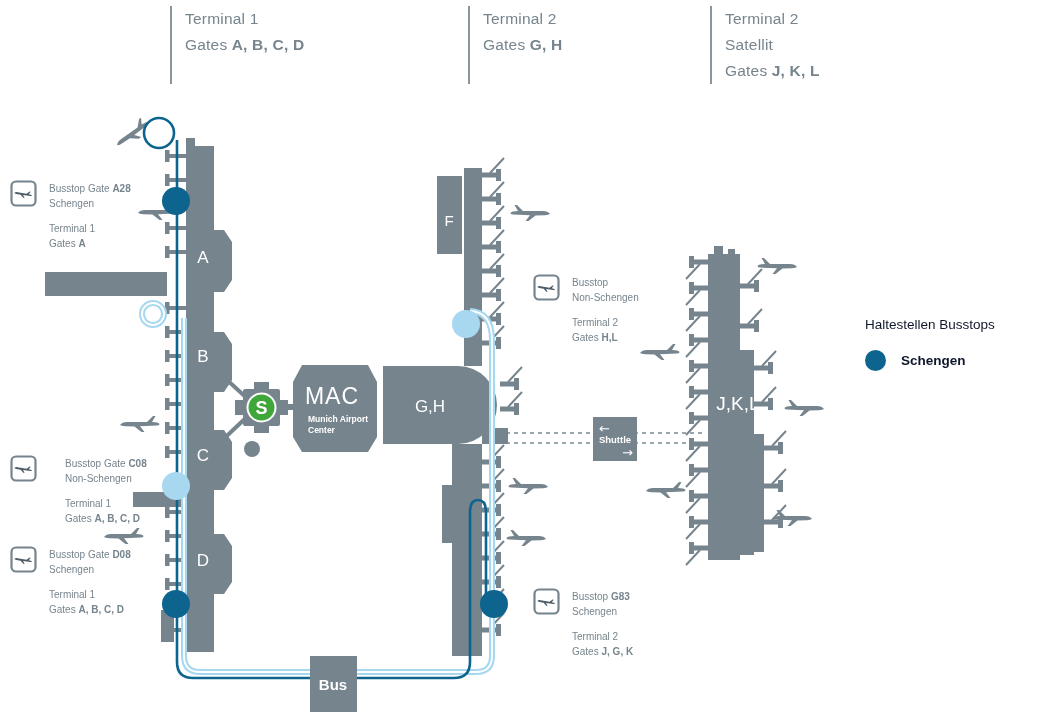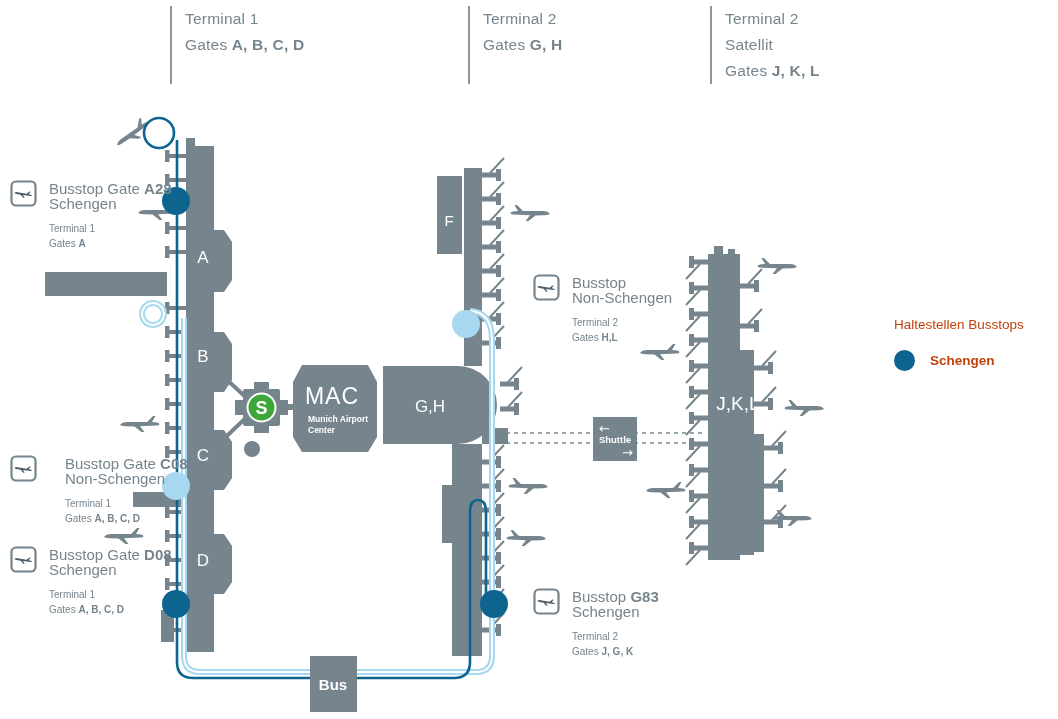--- a/index.html
+++ b/index.html
@@ -10,31 +10,31 @@
 
   
   .hdr{position:absolute;top:6px;border-left:2px solid #8a959c;padding-left:13px;
        font-size:15.5px;line-height:26px;color:#76848d;min-height:78px;letter-spacing:.2px;}
   #hdr-t1{left:170px;} #hdr-t2{left:468px;} #hdr-sat{left:710px;}
   .pre{margin-right:.28em;}
 
   
   .stop-label{position:absolute;display:flex;gap:12px;color:#76848d;}
   .stop-label .txt{padding-top:1px;}
-  .stop-label .l1,.stop-label .l2{font-size:15px;line-height:15px;}
+  .stop-label .l1,.stop-label .l2{font-size:10px;line-height:15px;}
   .stop-label .blk2{margin-top:10px;font-size:10px;line-height:15px;}
   #stop-a28{left:10px;top:180px;}
   #stop-c08{left:10px;top:455px;gap:28px;}
   #stop-d08{left:10px;top:546px;}
   #stop-t2n{left:533px;top:274px;}
   #stop-g83{left:533px;top:588px;}
   .stop-icon{flex:0 0 auto;}
 
   
-  .legend{position:absolute;left:894px;top:314px;color:#c2410c;}
+  .legend{position:absolute;left:865px;top:314px;color:#0f172a;}
   .legend .ttl{font-size:13.5px;line-height:21px;}
   .legend .item{display:flex;align-items:center;gap:15px;font-weight:700;font-size:13.5px;margin-top:15px;}
   .legend .item:first-of-type{margin-top:46px;}
   .dot{width:21px;height:21px;border-radius:50%;display:inline-block;}
   .dot.dark{background:#0d648f;}
   .dot.light{background:#a7d8f0;}
   .arrowfont{font-family:"DejaVu Sans",sans-serif;}
 </style>
 </head>
 <body>

